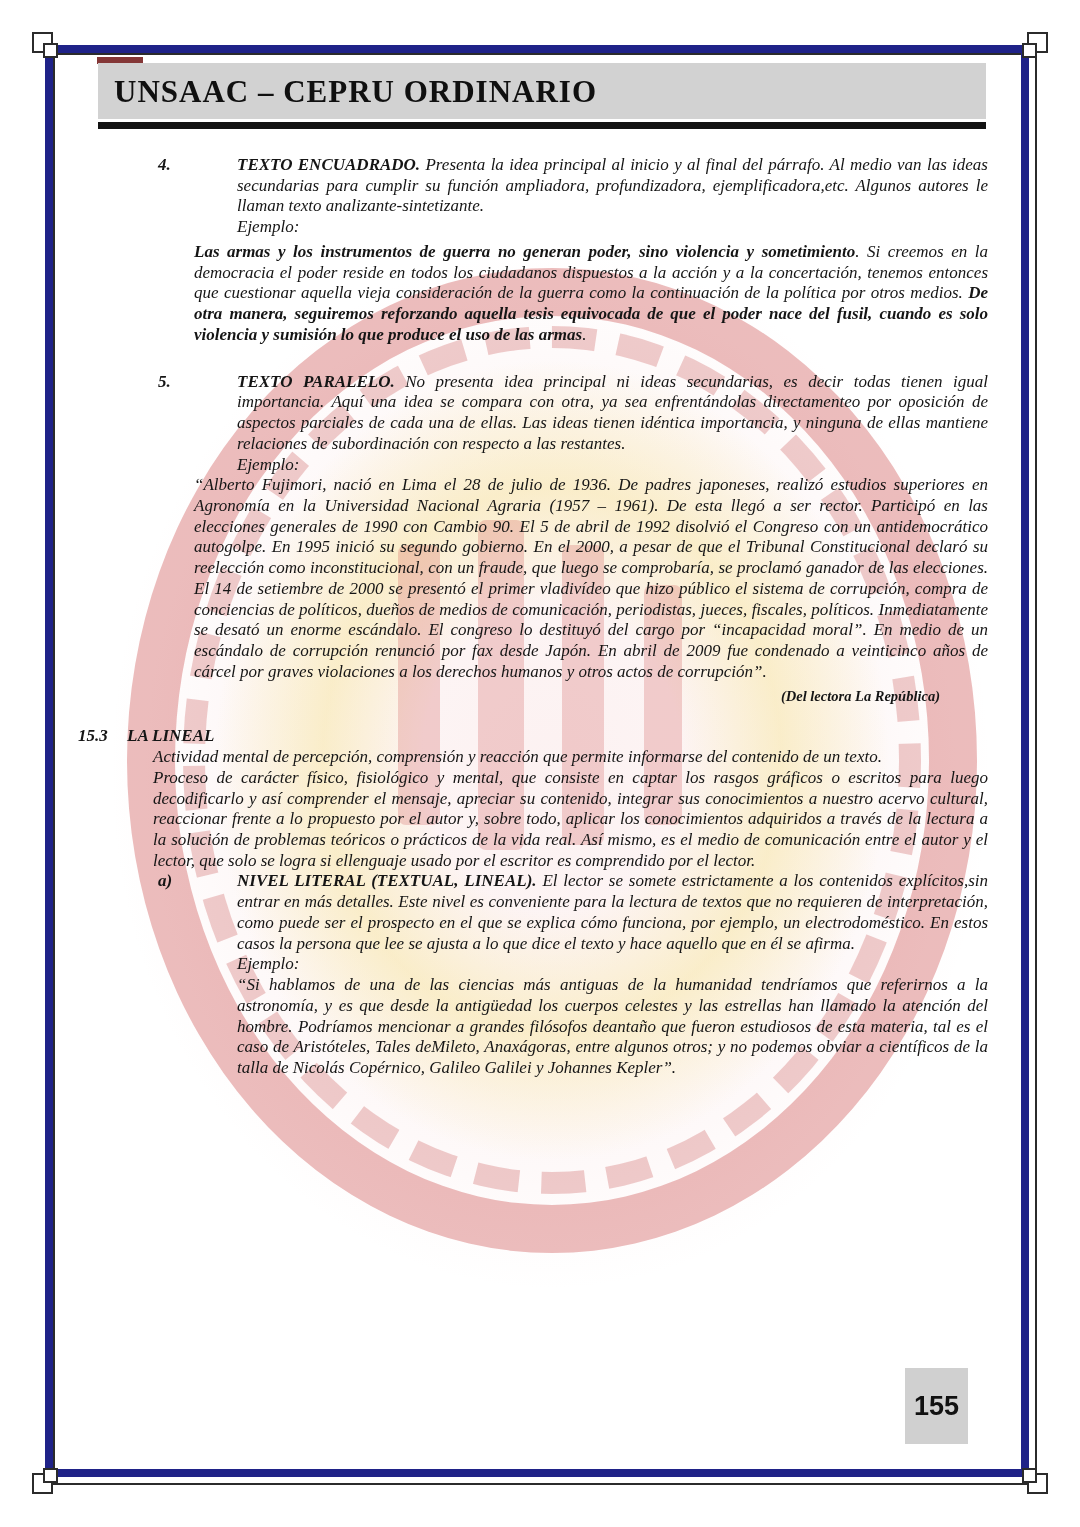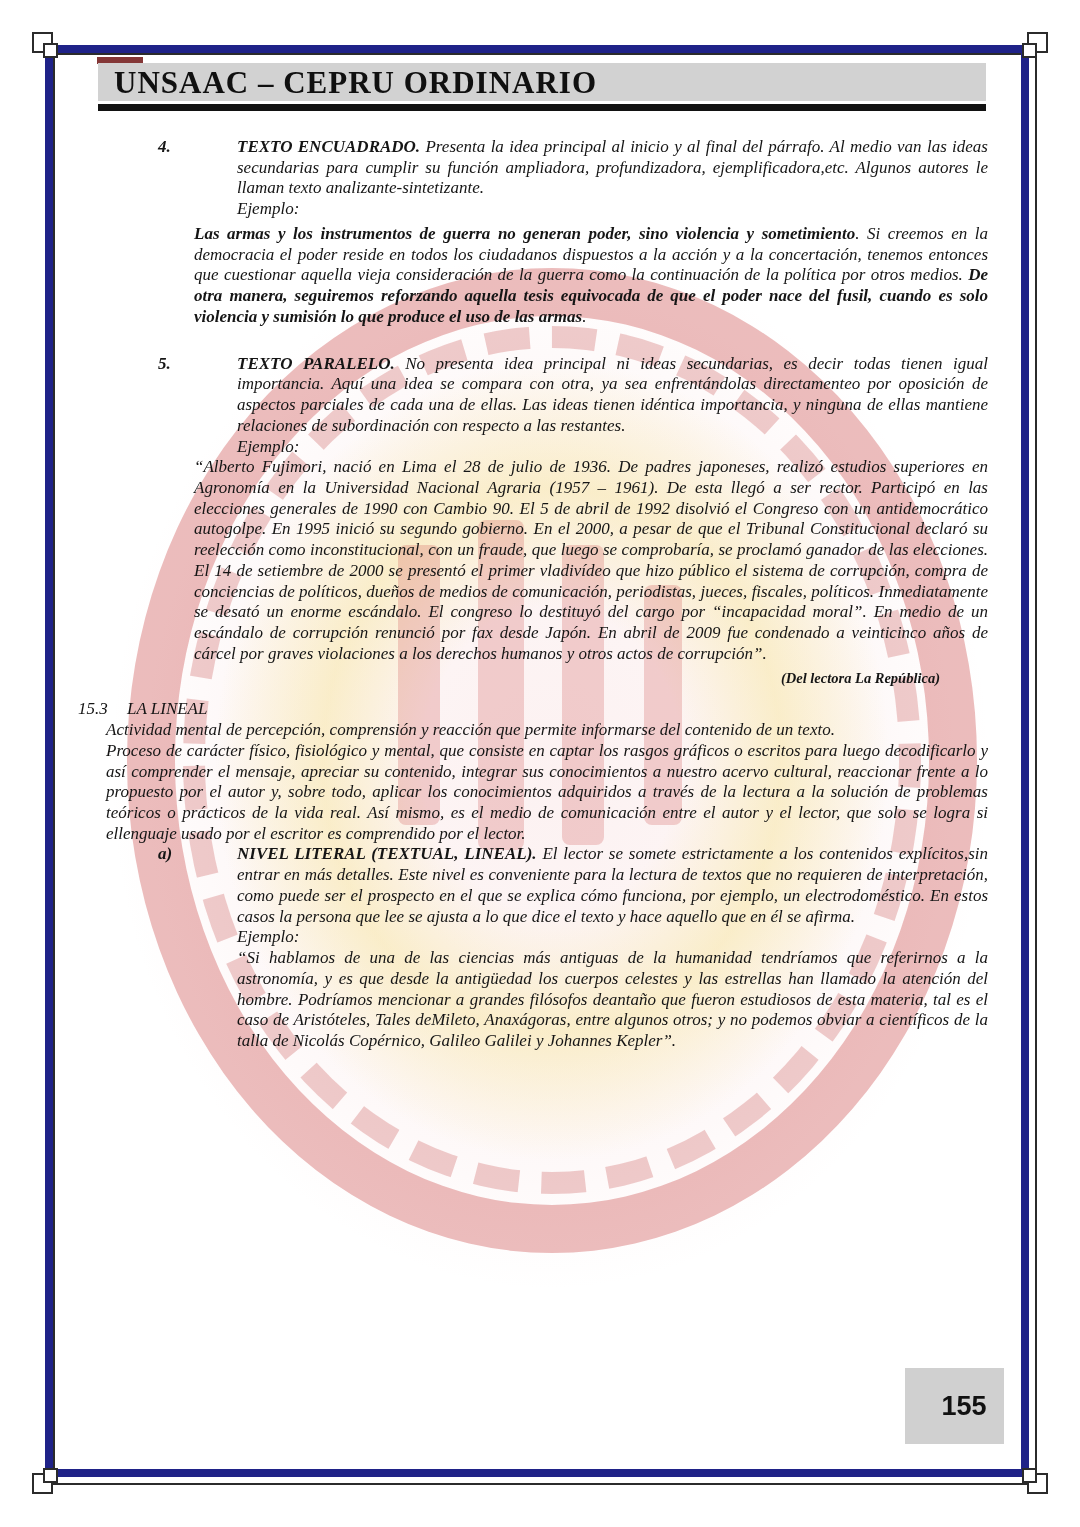--- a/index.html
+++ b/index.html
@@ -55,50 +55,50 @@
     font-size:96px; letter-spacing:14px; color:rgba(128,112,112,0.28); white-space:nowrap;
   }
   .scan-artifact { position:absolute; left:97px; top:57px; width:46px; height:7px; background:rgba(110,20,20,0.85); z-index:5; }
 
   
   .content {
     position:absolute; left:78px; top:63px; width:910px; z-index:6;
     color:#151515; font-size:17px; line-height:1.22; font-style:italic; text-align:justify;
   }
   .header-strip {
-    margin-left:20px; margin-right:2px; background:#d2d2d2; height:38px;
+    margin-left:20px; margin-right:2px; background:#d2d2d2; height:56px;
     display:flex; align-items:center; padding-left:16px; box-sizing:border-box;
   }
   .header-title {
     font-style:normal; font-weight:bold; font-size:31px; letter-spacing:1px; color:#101010;
     font-family:"Liberation Serif", serif; transform:scaleY(1.05);
   }
   .header-rule { margin-left:20px; margin-right:2px; margin-top:3px; height:7px; background:#121212; }
 
   .num-item { display:flex; margin-left:80px; }
   .num-item .num { flex:none; width:36px; font-weight:bold; }
   .num-item .body { flex:1;margin-left:43px; }
   .item-title { font-weight:bold; }
   .mt-lg { margin-top:26px; }
   .mt-md { }
   .mt-sm { margin-top:4px; }
 
   .example { margin-left:116px; }
   .attribution { font-weight:bold; font-size:14.5px; text-align:right; padding-right:48px; margin-top:5px; }
 
-  .section-head { display:flex; font-weight:normal; margin-top:12px; }
+  .section-head { display:flex; font-weight:bold; margin-top:21px; }
   .section-head .snum { flex:none; width:49px; }
-  .section-paras { margin-left:28px; }
+  .section-paras { margin-left:75px; }
 
   .sub-head { display:flex; font-weight:bold; margin-left:49px; margin-top:16px; }
   .sub-head .snum { flex:none; width:67px; }
 
   .page-num-box {
-    position:absolute; left:905px; top:1368px; width:80px; height:76px; z-index:6;
-    background:#d0d0d0; display:flex; align-items:center; justify-content:center;padding-left:19px;
+    position:absolute; left:905px; top:1368px; width:63px; height:76px; z-index:6;
+    background:#d0d0d0; display:flex; align-items:center; justify-content:center;
   }
   .page-num-box span {
     font-family:"Liberation Sans", sans-serif; font-style:normal; font-weight:bold;
     font-size:27px; color:#111111;
   }
 </style>
 </head>
 <body>
 
 <div class="page">

